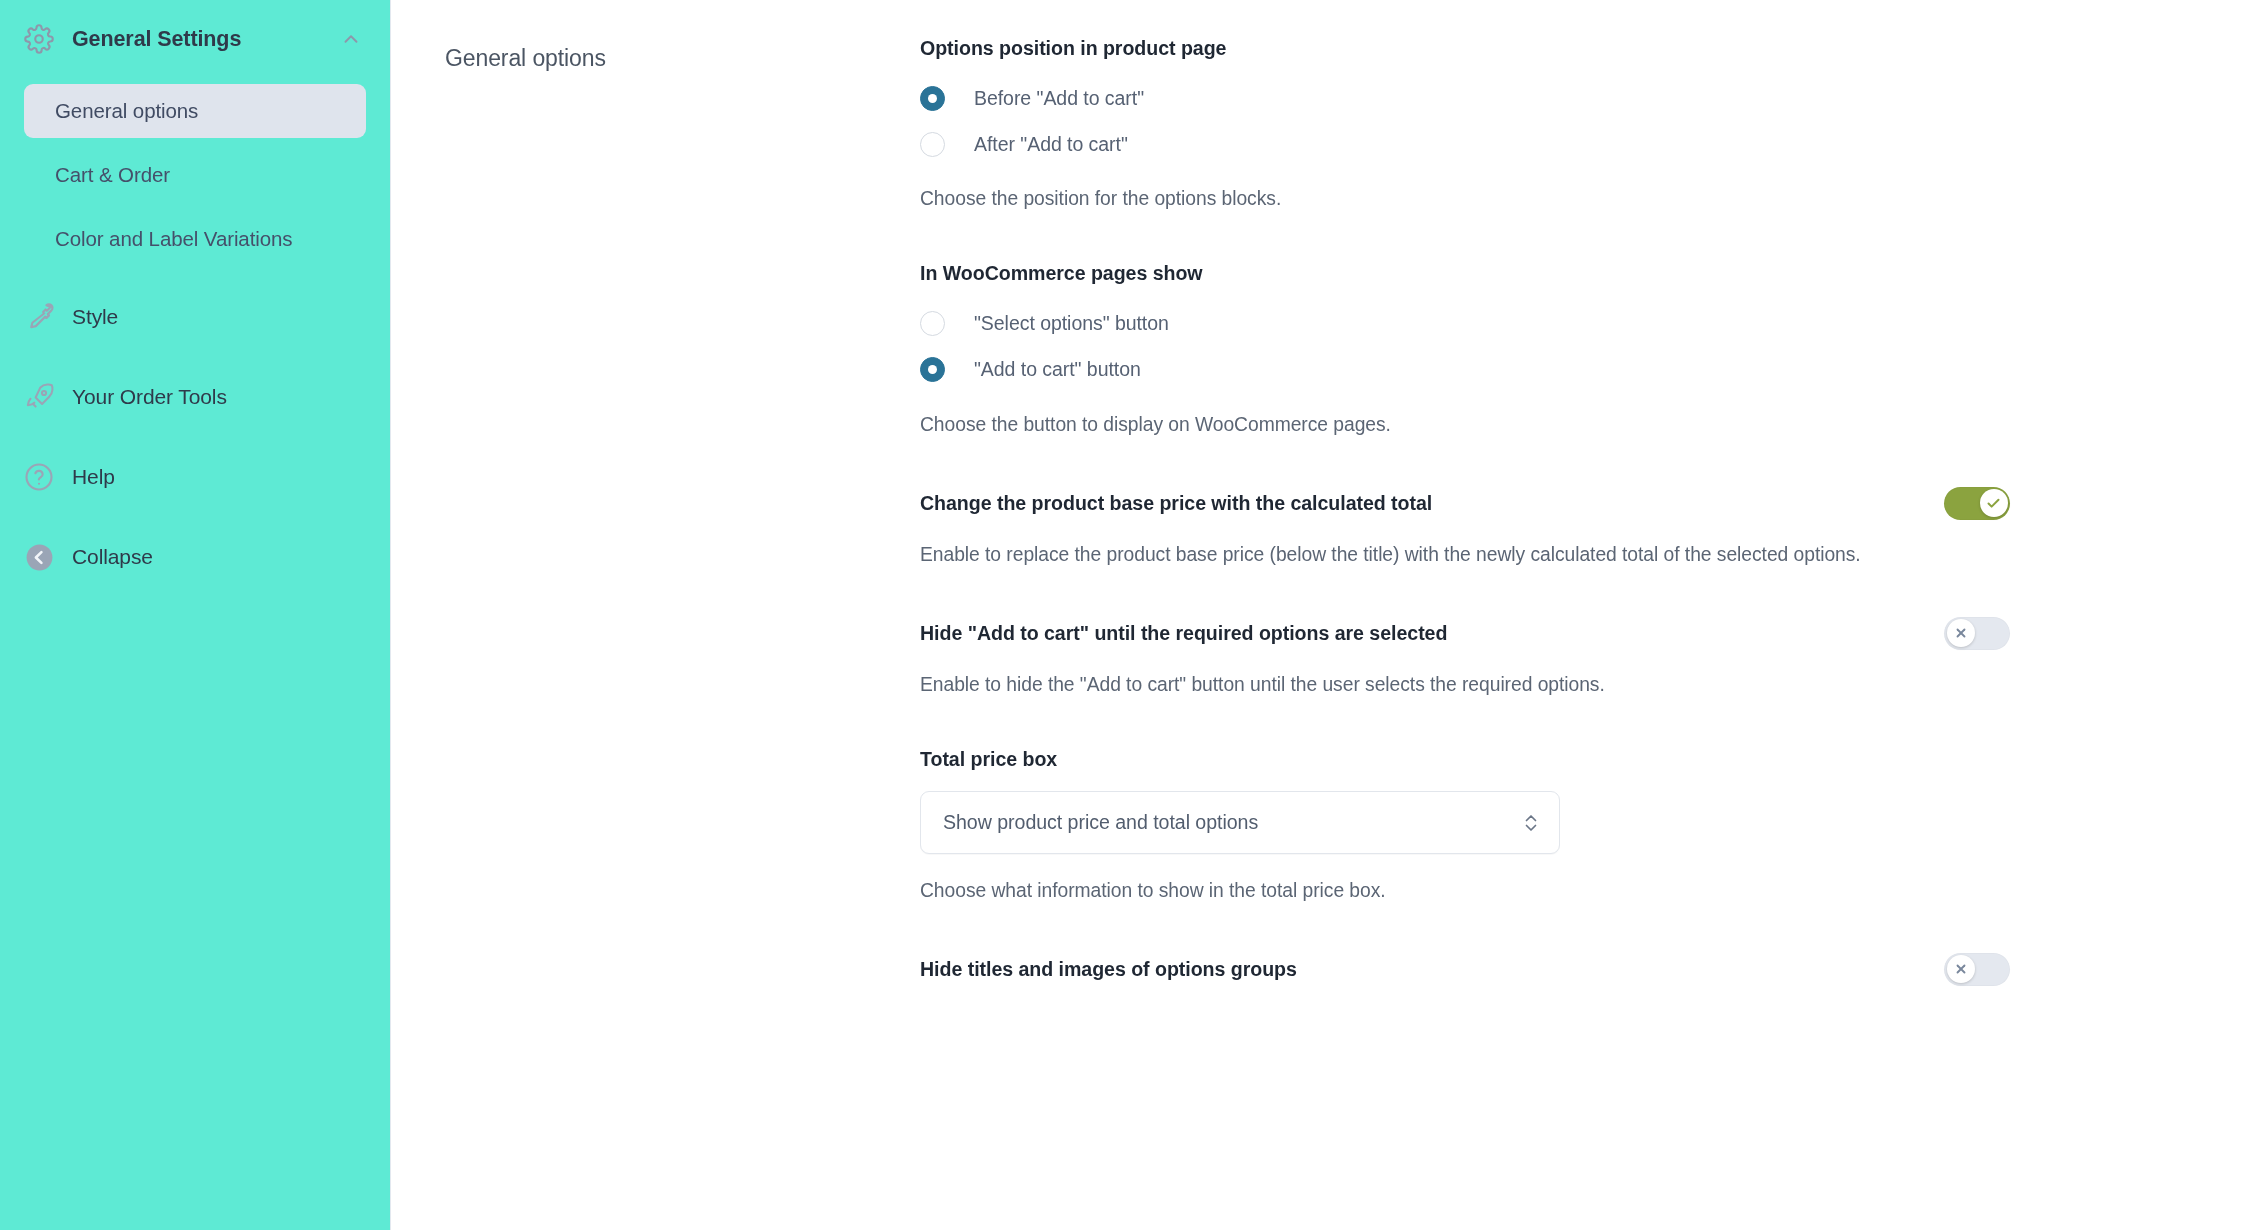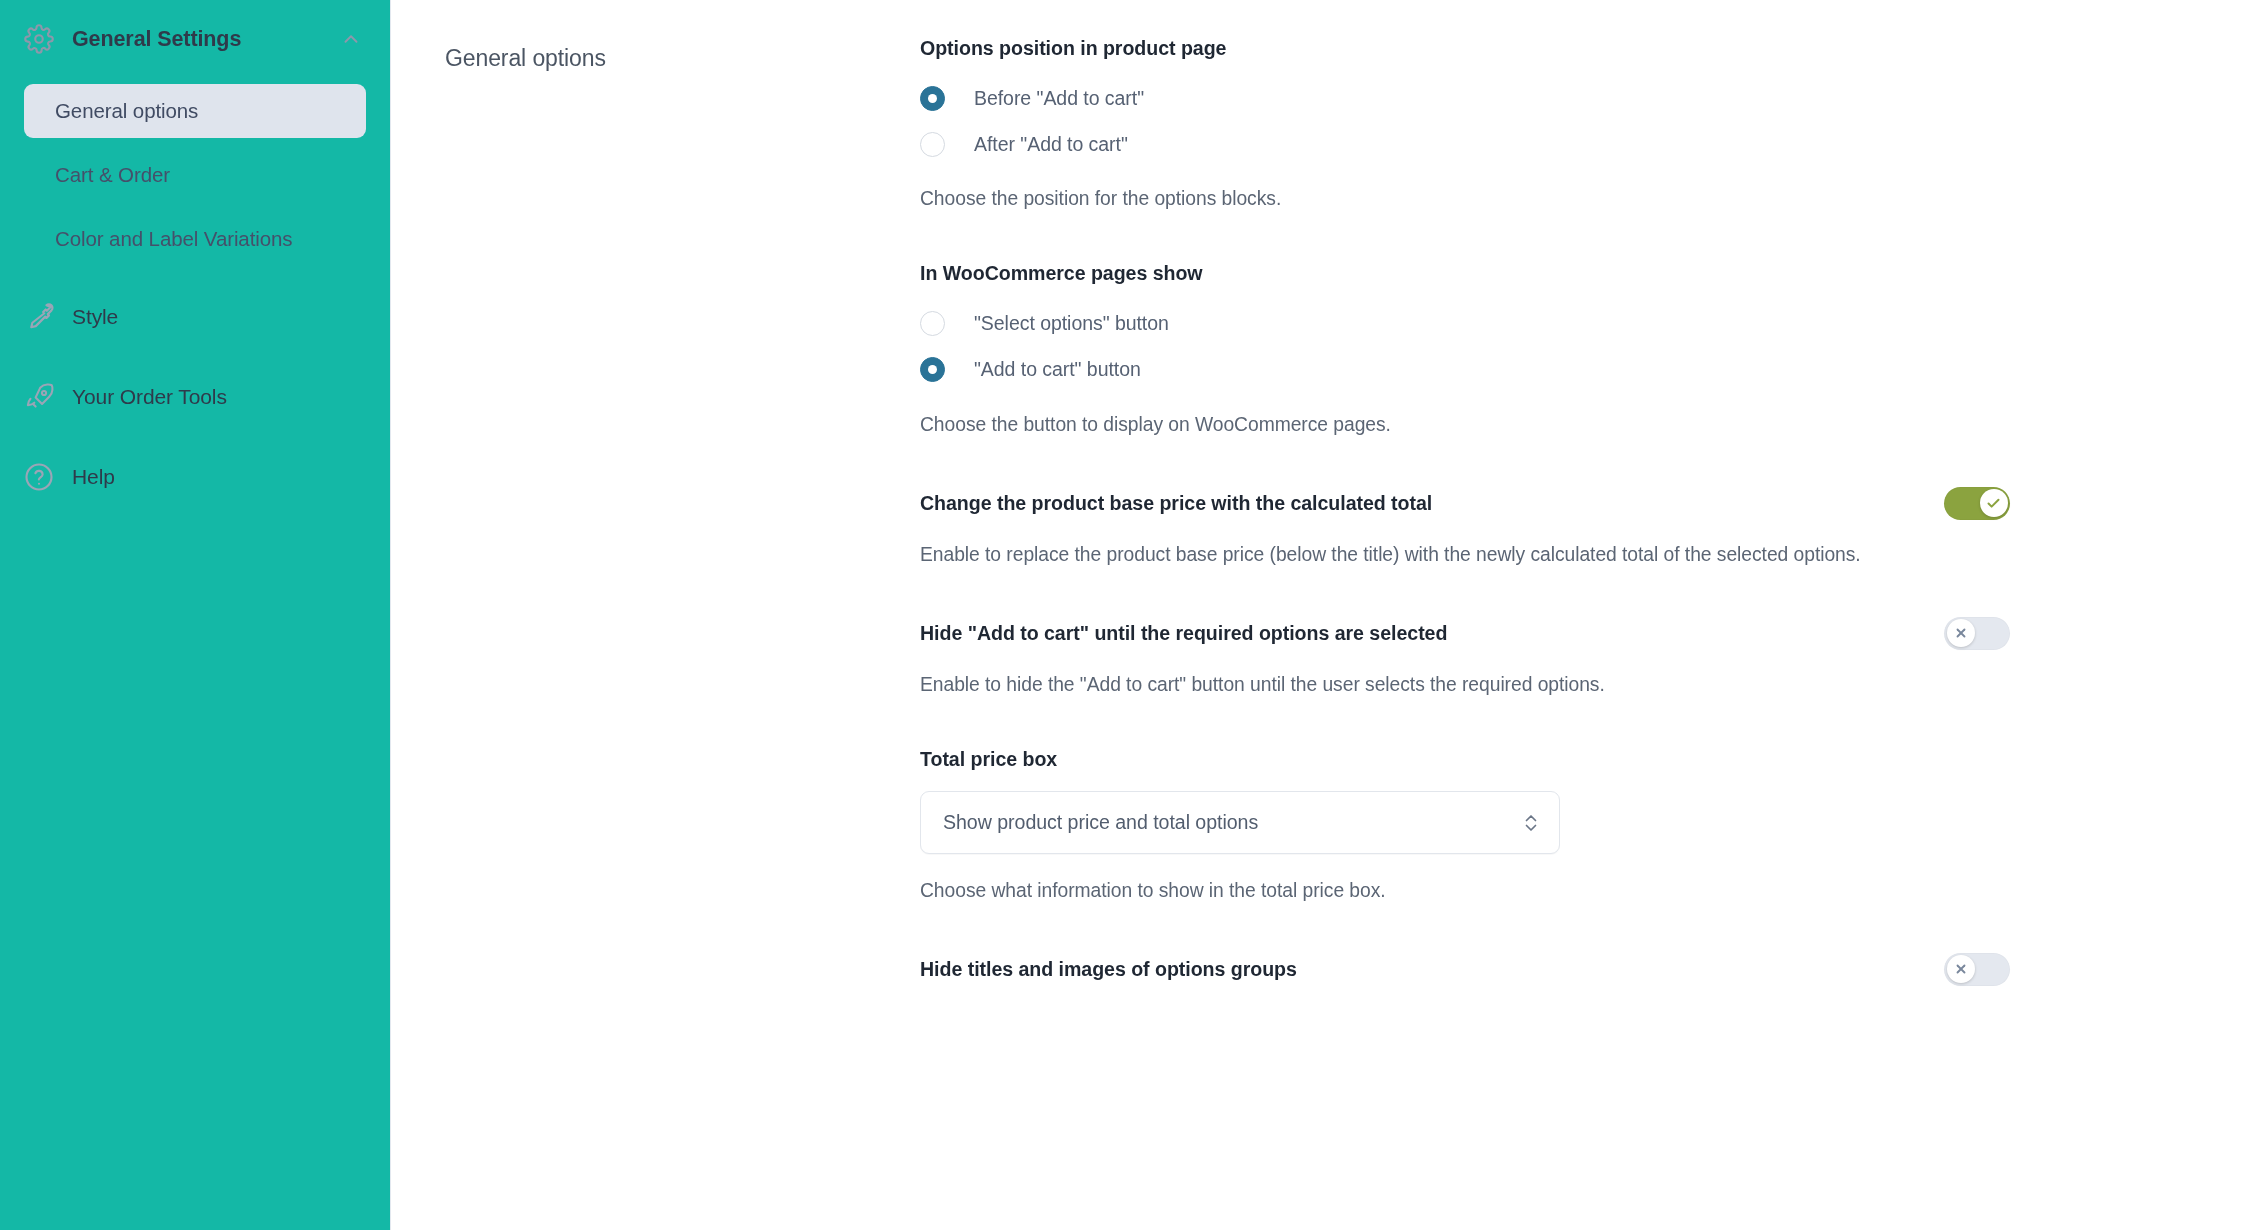--- a/index.html
+++ b/index.html
@@ -22,21 +22,21 @@
     display: flex;
     width: 2244px;
     height: 1230px;
   }
 
   
   .sidebar {
     width: 391px;
     min-width: 391px;
     height: 1230px;
-    background: #14b8a6;
+    background: #5eead4;
     border-right: 1px solid #e3e8ef;
     padding-top: 8px;
     position: relative;
   }
 
   .sb-group-header {
     display: flex;
     align-items: center;
     height: 62px;
     padding: 0 26px 0 22px;
@@ -335,20 +335,29 @@
       <span class="sb-main-icon">
         <svg width="30" height="30" viewBox="0 0 24 24" fill="none" stroke="#9aa5b6" stroke-width="1.7" stroke-linecap="round" stroke-linejoin="round">
           <circle cx="12" cy="12" r="10"></circle>
           <path d="M9.1 9a3 3 0 0 1 5.8 1c0 2-3 2.5-3 4"></path>
           <line x1="12" y1="17.4" x2="12" y2="17.4"></line>
         </svg>
       </span>
       <span class="sb-main-label">Help</span>
     </div>
 
+    <div class="sb-main-item">
+      <span class="sb-main-icon">
+        <svg width="31" height="31" viewBox="0 0 24 24">
+          <circle cx="12" cy="12" r="10" fill="#9aa5b6"></circle>
+          <path d="M13.5 7.8 9.2 12l4.3 4.2" fill="none" stroke="#f2f5f9" stroke-width="2" stroke-linecap="round" stroke-linejoin="round"></path>
+        </svg>
+      </span>
+      <span class="sb-main-label">Collapse</span>
+    </div>
 
   </nav>
 
   <main class="main">
 
     <div class="section-title-col">
       <div class="section-title">General options</div>
     </div>
 
     <div class="fields-col">

